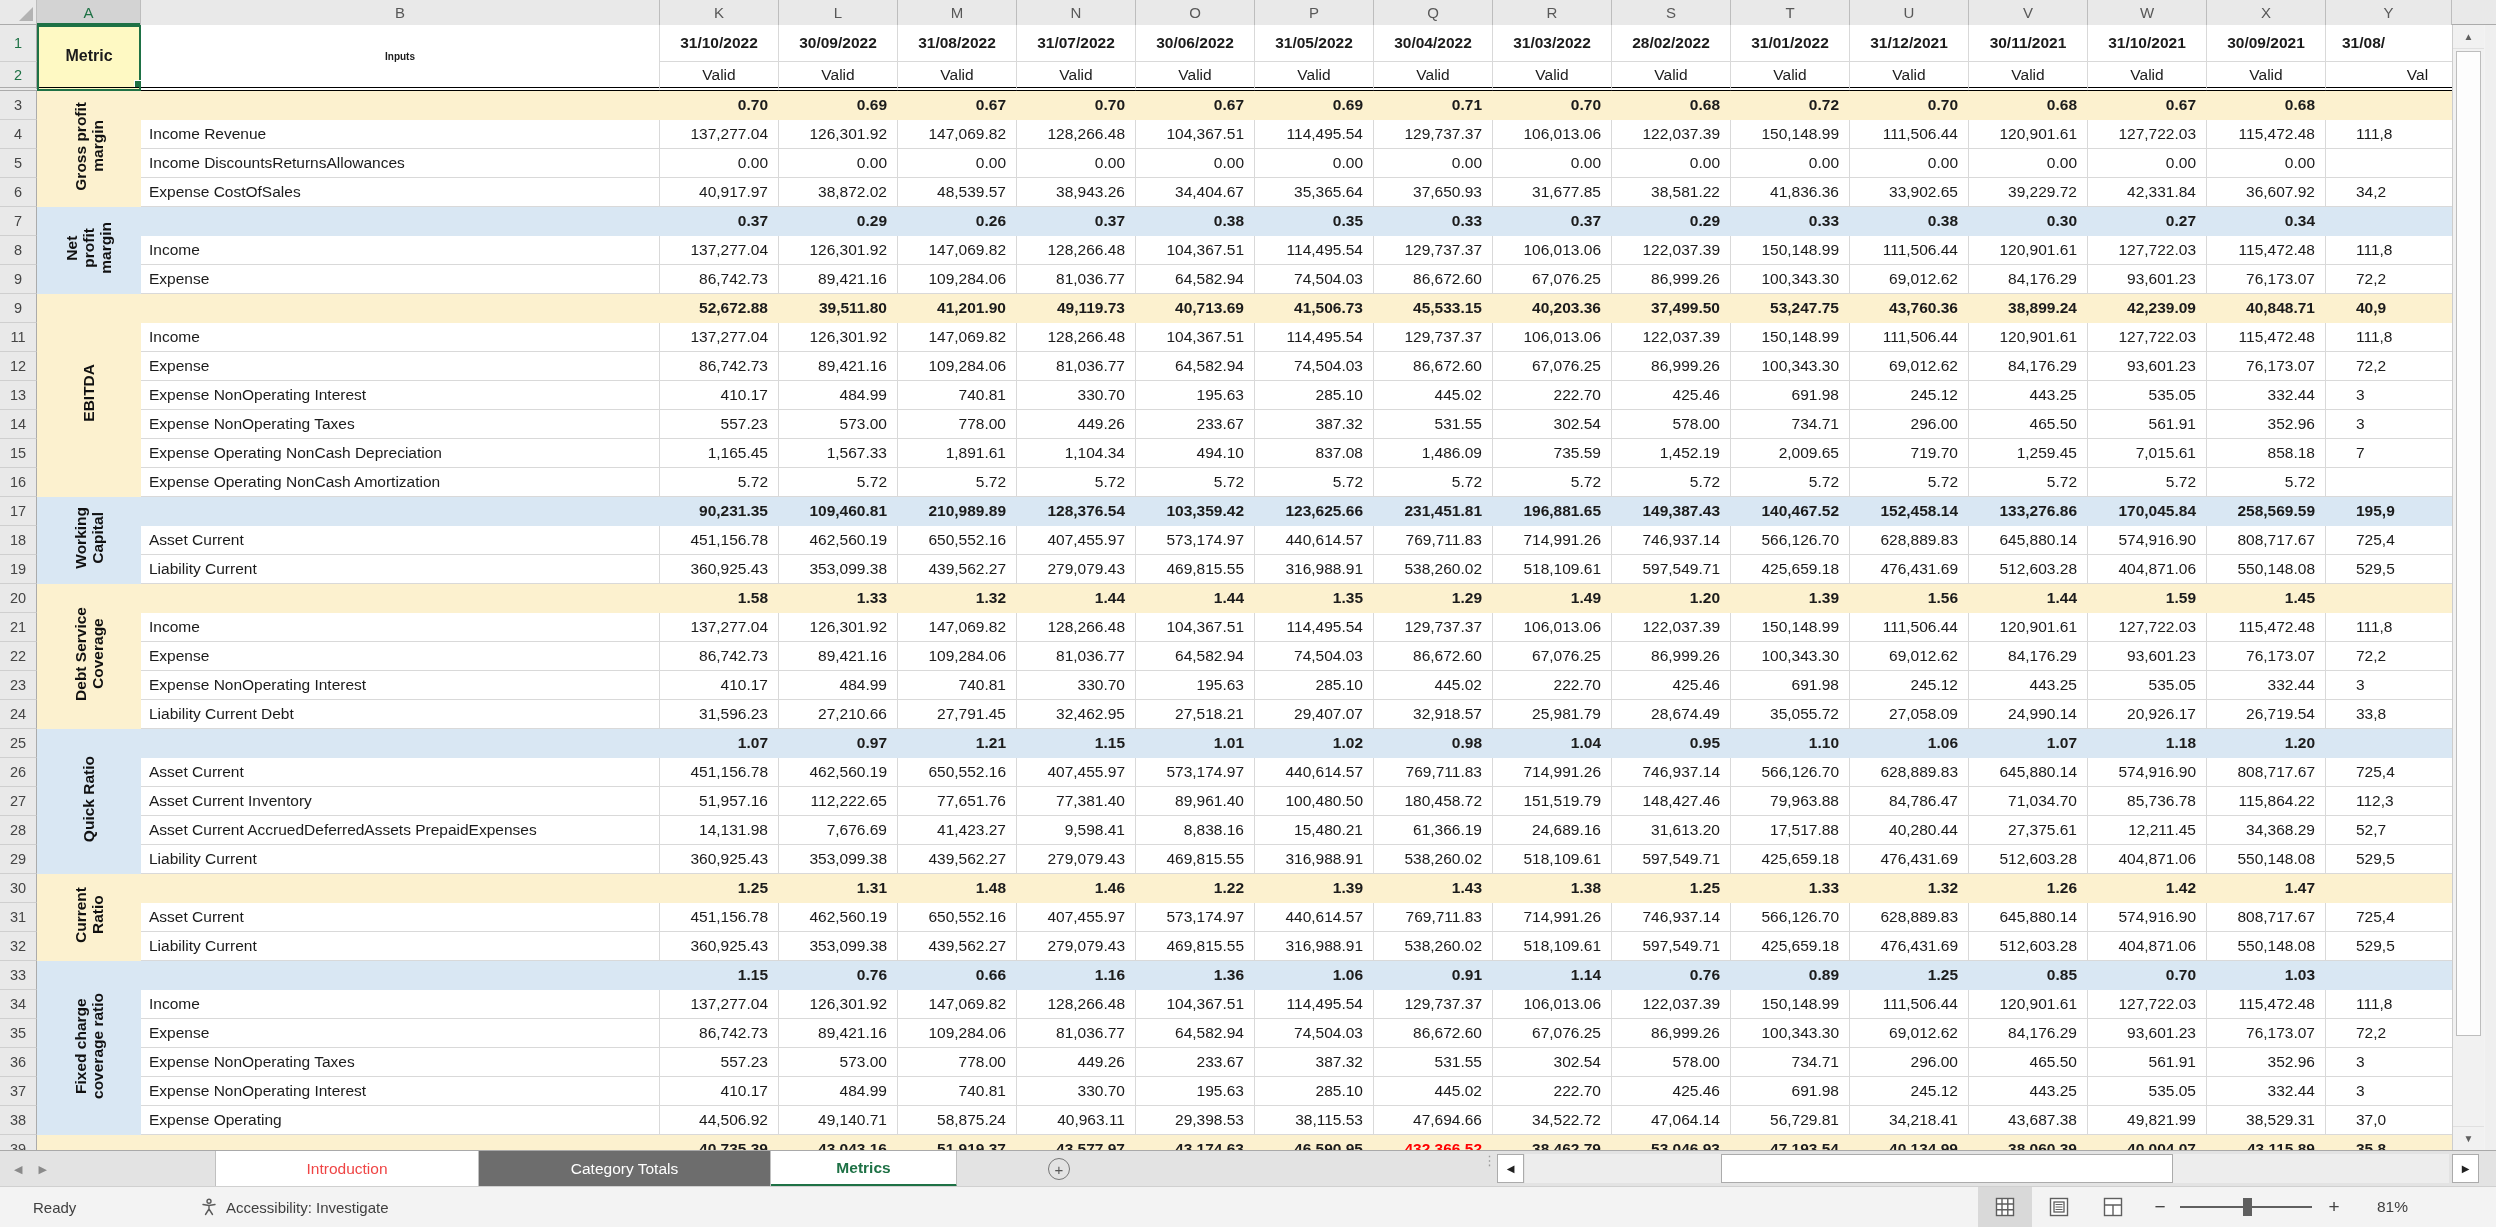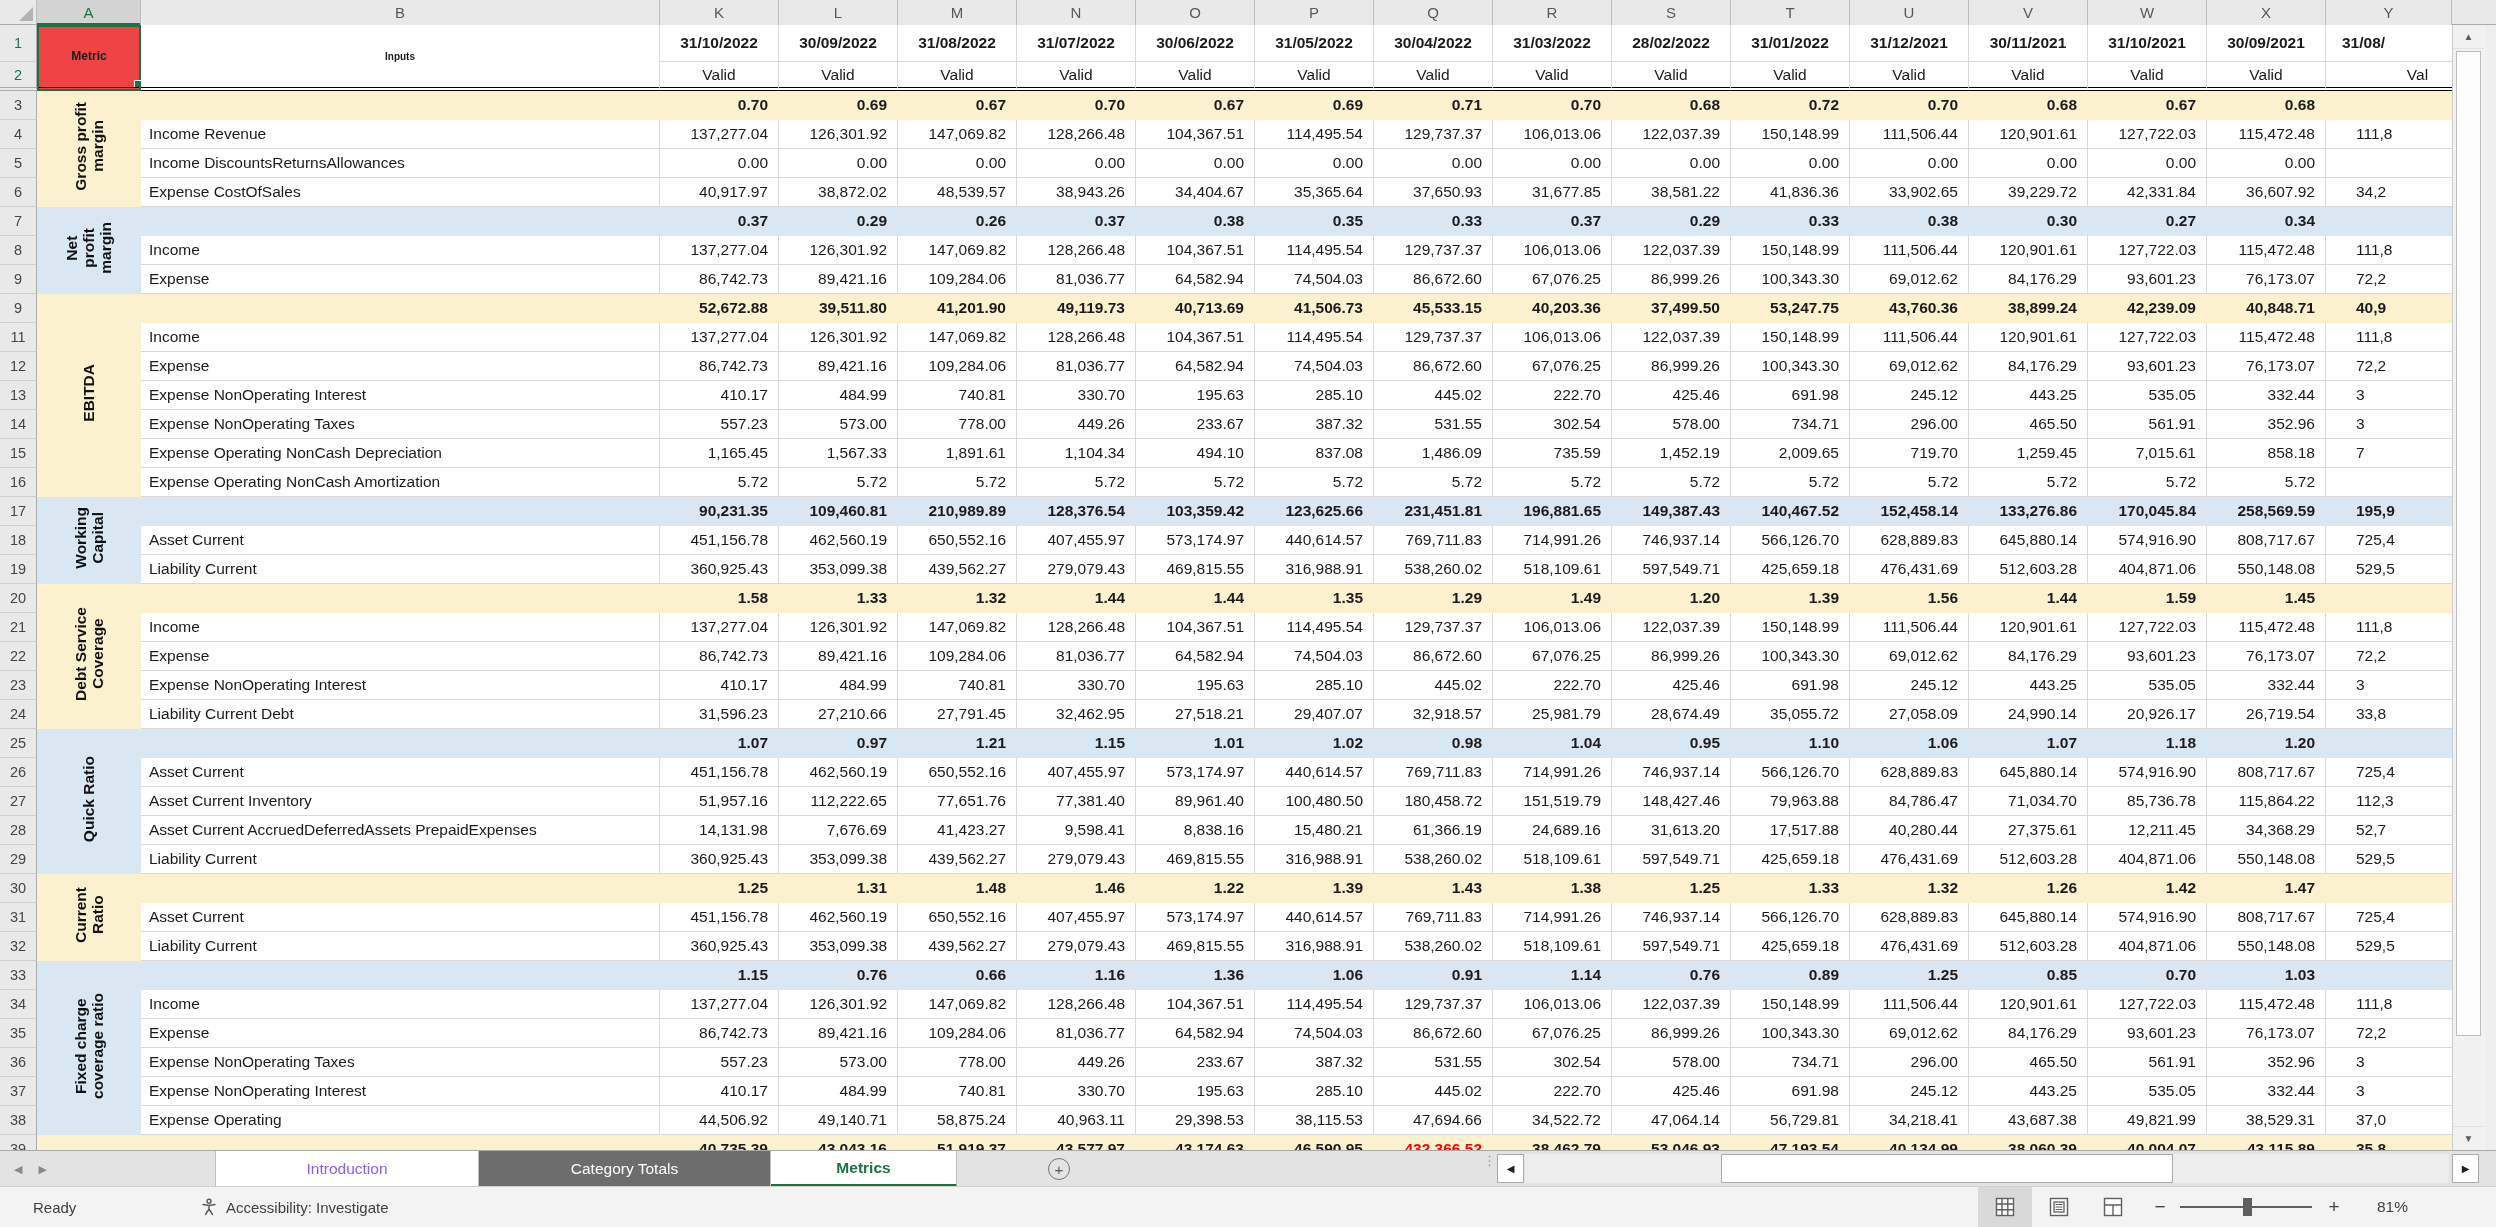--- a/index.html
+++ b/index.html
@@ -22,21 +22,21 @@
 
   
   #gridwrap{position:absolute;left:0;top:25px;width:2452px;height:1125px;overflow:hidden;background:#fff}
   table{border-collapse:separate;border-spacing:0;table-layout:fixed;width:2476px}
   td{height:29px;overflow:hidden;white-space:nowrap;font-size:15.5px;vertical-align:middle}
   tr.r1{height:37px} tr.r2{height:27px} tr.data{height:29px}
   td.gut{background:var(--hdrbg);border-right:1px solid var(--hdrline);border-bottom:1px solid #CFCFCF;
     text-align:center;font-size:14.5px;color:#454545}
   td.gut.sel{color:var(--green)}
   td.gut.dblgut{border-bottom:4px double var(--hdrline)}
-  td.metric{background:#ef4444;text-align:center;font-weight:700;font-size:12px;
+  td.metric{background:#fef9c3;text-align:center;font-weight:700;font-size:16px;
     outline:2px solid var(--green);outline-offset:-2px;position:relative;border-bottom:4px double #000}
   td.metric span.handle{position:absolute;right:-1px;bottom:-1px;width:8px;height:8px;
     background:var(--green);border:1px solid #fff;z-index:5}
   td.inputs{background:#fff;text-align:center;font-weight:700;font-size:10px;
     border-right:1px solid var(--grid);border-bottom:4px double #000}
   td.date{background:#fff;font-weight:700;text-align:center;
     border-right:1px solid var(--grid);border-bottom:1px solid var(--grid)}
   td.valid{background:#fff;text-align:center;border-right:1px solid var(--grid);border-bottom:4px double #000}
   td.w{background:#fff;border-right:1px solid var(--grid);border-bottom:1px solid var(--grid)}
   td.blabel{text-align:left;padding-left:8px}
@@ -61,21 +61,21 @@
   #vthumb{position:absolute;left:3px;right:3px;top:26px;height:985px;background:#FDFDFD;border:1px solid #BDBDBD}
   #rightmargin{position:absolute;left:2485px;top:25px;width:11px;height:1125px;background:#EFEFEF}
 
   
   #tabbar{position:absolute;left:0;top:1150px;width:2496px;height:36px;background:#E3E3E3;
     border-top:1px solid #A9A9A9}
   #navarrows{position:absolute;left:14px;top:0;height:36px;display:flex;align-items:center;gap:16px;
     color:#8a8a8a;font-size:11px}
   .tab{position:absolute;top:0;height:36px;display:flex;align-items:center;justify-content:center;
     font-size:15.5px;border-right:1px solid #C0C0C0;cursor:default}
-  #tab-intro{left:215px;width:264px;background:#fff;color:#8b5cf6;border-left:1px solid #C0C0C0}
+  #tab-intro{left:215px;width:264px;background:#fff;color:#ef4444;border-left:1px solid #C0C0C0}
   #tab-cat{left:479px;width:292px;background:#6D6D6D;color:#fff}
   #tab-metrics{left:771px;width:186px;background:#fff;color:var(--green);font-weight:700;
     border-bottom:3px solid var(--green)}
   #addsheet{position:absolute;left:1048px;top:7px;width:22px;height:22px;border:1px solid #767676;
     border-radius:50%;display:flex;align-items:center;justify-content:center;color:#555;font-size:15px;line-height:1}
   #splitter{position:absolute;left:1483px;top:6px;color:#9a9a9a;font-size:13px;letter-spacing:0;line-height:8px;text-align:center;width:8px}
   .hsbtn{position:absolute;top:3px;height:29px;width:27px;background:#fff;border:1px solid var(--hdrline);
     display:flex;align-items:center;justify-content:center;font-size:10px;color:#222}
   #hsleft{left:1497px}
   #hsright{left:2452px}

